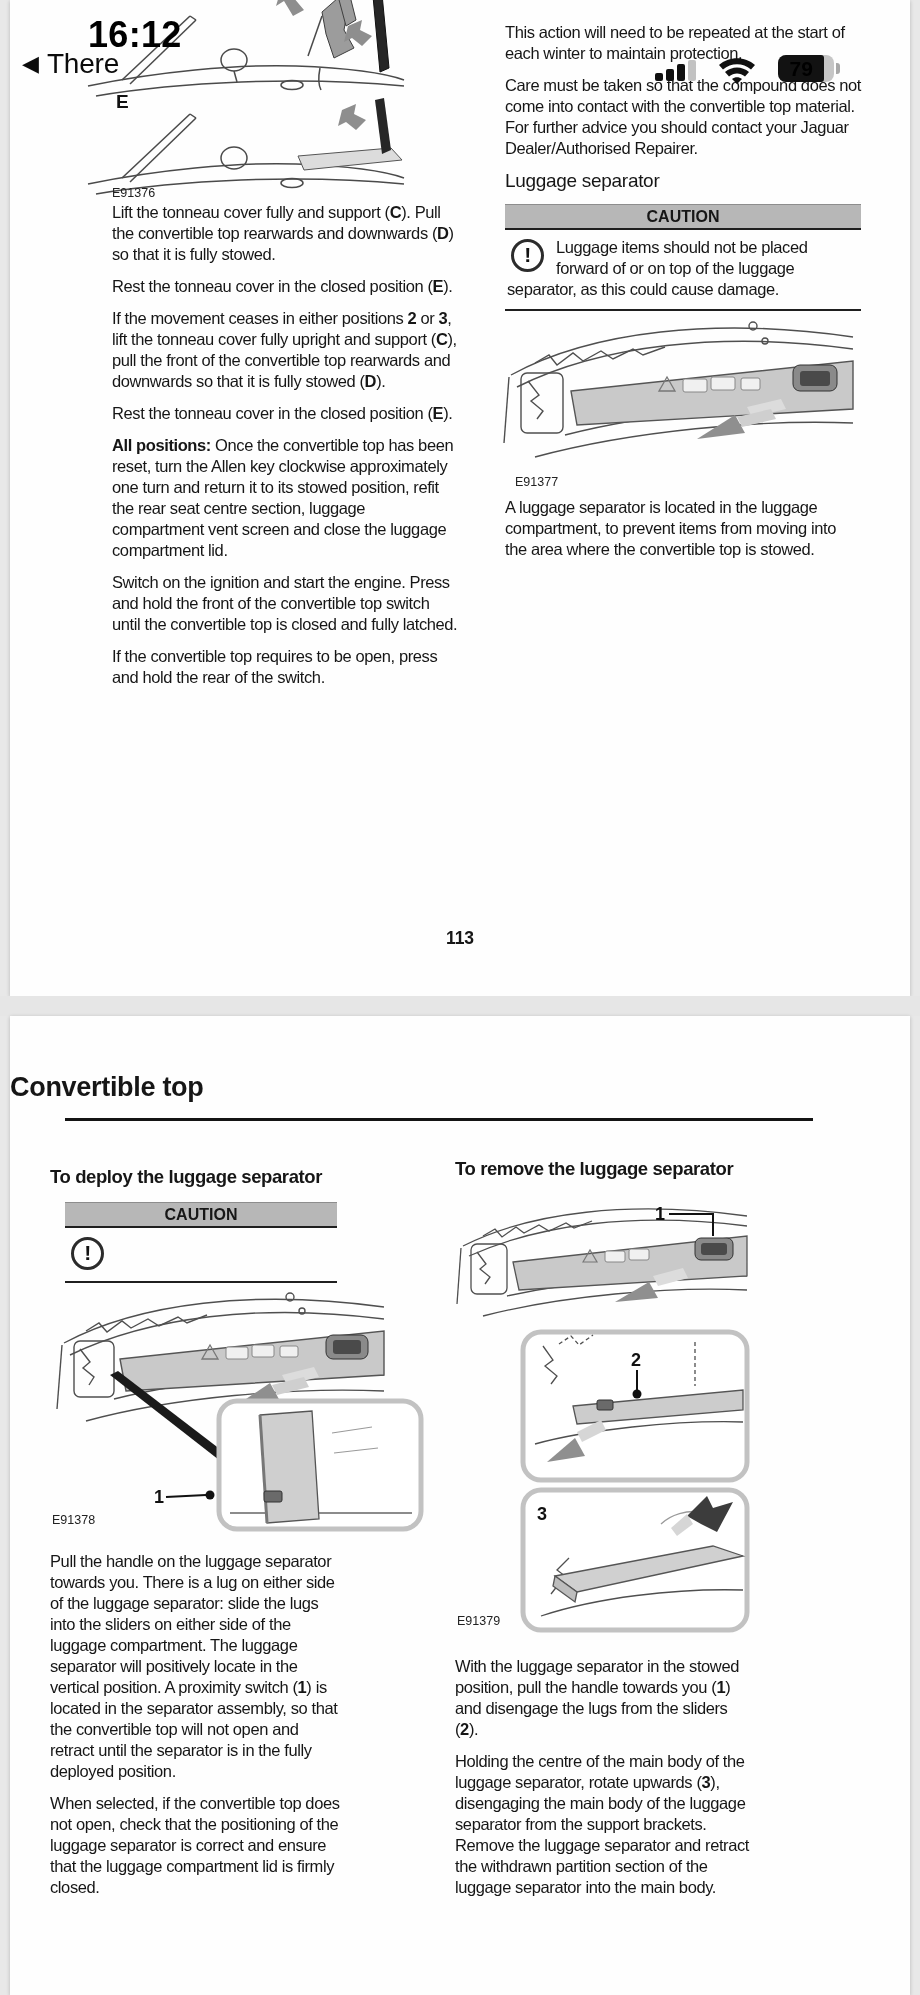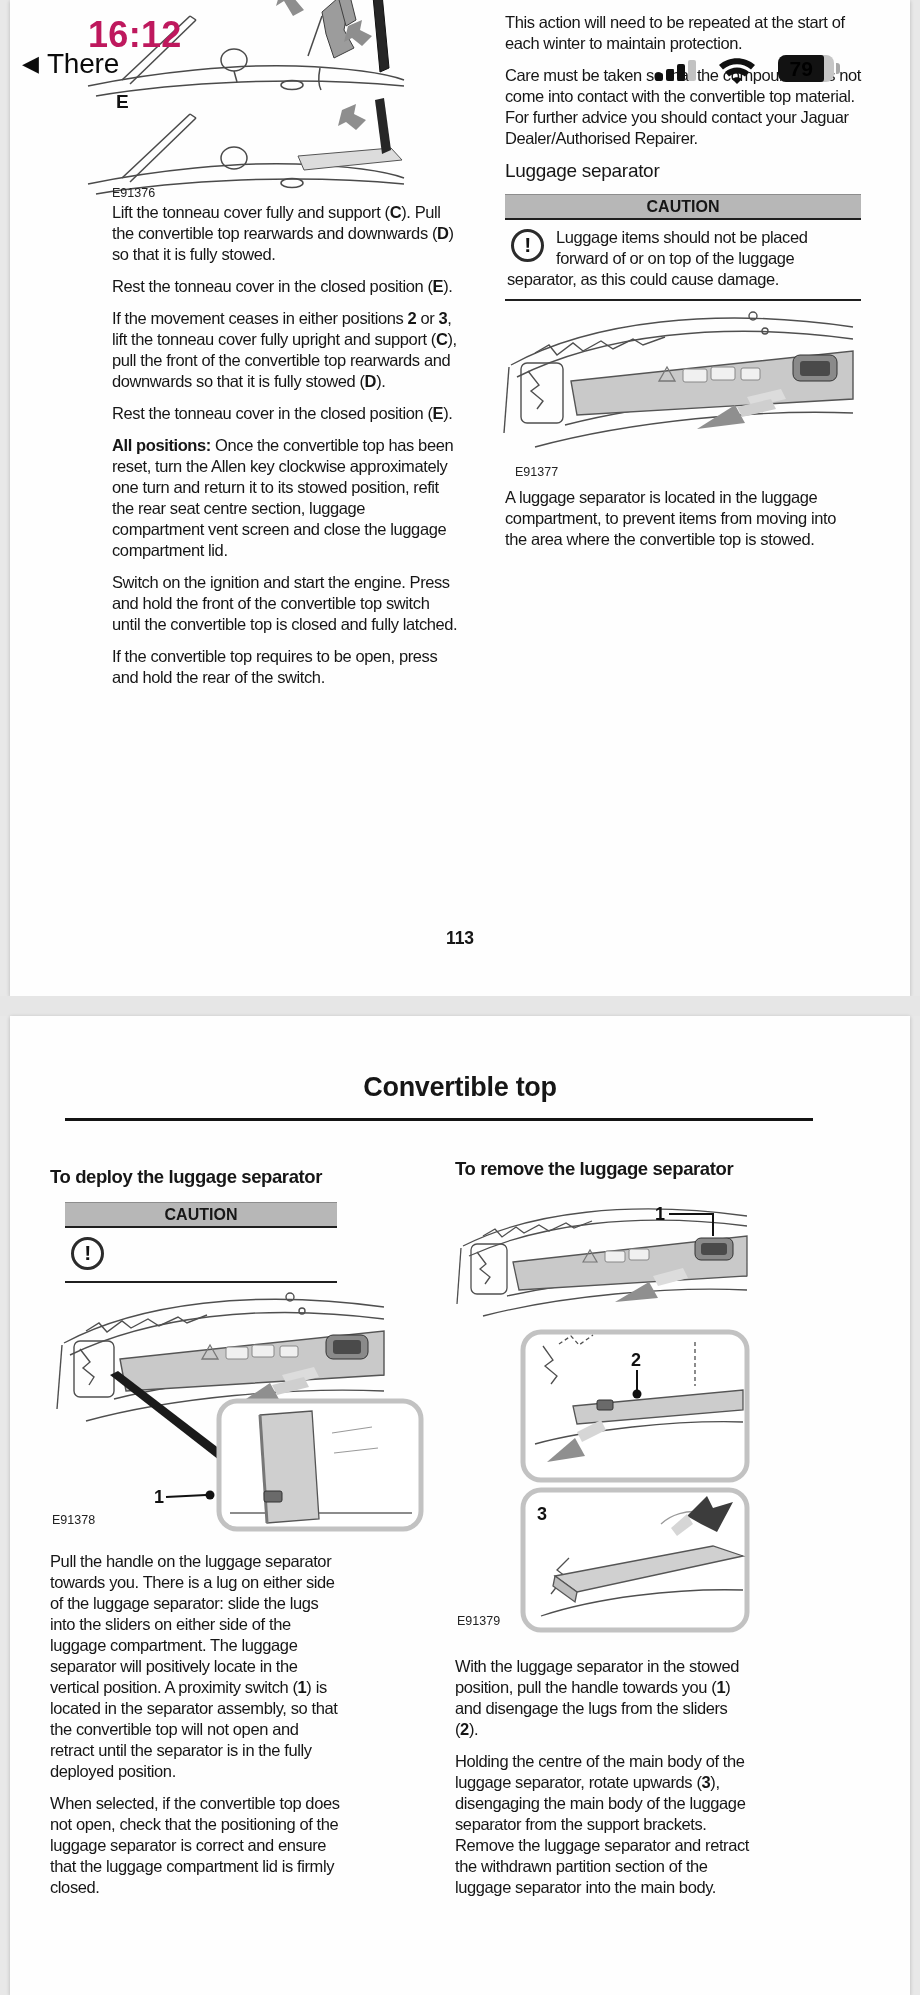--- a/index.html
+++ b/index.html
@@ -4,45 +4,45 @@
 <style>
   html,body{margin:0;padding:0;background:#e8e8e8;}
   .screen{position:relative;width:920px;height:1995px;overflow:hidden;background:#e8e8e8;
           font-family:"Liberation Sans","DejaVu Sans",sans-serif;color:#161616;}
   .page{position:absolute;left:10px;width:900px;background:#fefefe;box-shadow:0 1px 4px rgba(0,0,0,.22);overflow:hidden;}
   .page1{top:0;height:996px;}
   .page2{top:1016px;height:979px;}
   .gap{position:absolute;left:0;top:996px;width:920px;height:20px;background:#e6e6e6;}
   .col{position:absolute;}
   .colL1{left:102px;top:0;width:346px;}
-  .colR1{left:495px;top:4px;width:356px;}
+  .colR1{left:495px;top:14px;width:356px;}
   .colL2{left:40px;top:150px;width:292px;}
   .colR2{left:445px;top:142px;width:296px;}
   .body-par{font-size:16.5px;line-height:21px;letter-spacing:-0.4px;margin:0 0 11px 0;}
   .body-par b{font-weight:bold;}
   .sec-heading{font-size:19px;font-weight:normal;letter-spacing:-0.3px;margin:4px 0 12px 0;}
   .col-heading{font-size:18.5px;font-weight:bold;letter-spacing:-0.4px;margin:0 0 14px 0;}
   
   .caution{border-bottom:2px solid #1f1f1f;}
   .caution-bar{background:#b7b7b7;border-top:1px solid #8d8d8d;border-bottom:2.5px solid #1f1f1f;
                text-align:center;font-weight:bold;font-size:16px;padding:3px 0 2px;}
   .caution-body{padding:7px 2px 9px 2px;font-size:16.5px;line-height:21px;letter-spacing:-0.4px;overflow:hidden;}
   .caution-ico{float:left;width:27px;height:27px;border:3.5px solid #2b2b2b;border-radius:50%;
                text-align:center;font-weight:bold;font-size:21px;line-height:26px;margin:2px 12px 2px 4px;color:#111;}
   
   .figure{position:relative;}
   .figcode{position:absolute;font-size:12.5px;letter-spacing:0;color:#222;}
   .callout-text{font-weight:bold;font-size:18px;fill:#111;font-family:"Liberation Sans",sans-serif;}
   .figlabel{font-weight:bold;font-size:19px;fill:#111;font-family:"Liberation Sans",sans-serif;}
   .pageno{position:absolute;left:0;top:928px;width:100%;text-align:center;font-weight:bold;font-size:17.5px;}
-  .p2title{position:absolute;left:0;top:56px;width:100%;text-align:center;font-weight:bold;font-size:27px;letter-spacing:-0.3px;}
+  .p2title{position:absolute;left:0;top:56px;width:100%;font-weight:bold;font-size:27px;letter-spacing:-0.3px;}
   .p2rule{position:absolute;left:55px;top:102px;width:748px;height:3px;background:#141414;}
   
   .statusbar{position:absolute;left:0;top:0;width:920px;height:100px;pointer-events:none;}
-  .sb-time{position:absolute;left:88px;top:14px;font-size:36px;font-weight:bold;letter-spacing:0.3px;color:#be185d;}
+  .sb-time{position:absolute;left:88px;top:14px;font-size:36px;font-weight:bold;letter-spacing:0.3px;color:#000000;}
   .sb-back{position:absolute;left:22px;top:48px;display:flex;align-items:center;color:#0b0b0b;pointer-events:auto;cursor:pointer;}
   .sb-back-ico{font-size:22px;margin-right:8px;line-height:1;}
   .sb-back-label{font-size:28px;letter-spacing:-0.2px;}
   .sb-signal{position:absolute;left:655px;top:59px;width:48px;height:22px;}
   .sb-signal i{position:absolute;bottom:0;width:8px;border-radius:2px;background:#101010;display:block;}
   .sb-signal i:nth-child(1){left:0;height:8px;}
   .sb-signal i:nth-child(2){left:11px;height:12px;}
   .sb-signal i:nth-child(3){left:22px;height:17px;}
   .sb-signal i:nth-child(4){left:33px;height:21px;background:#c2c2c2;}
   .sb-wifi{position:absolute;left:716px;top:55px;}

